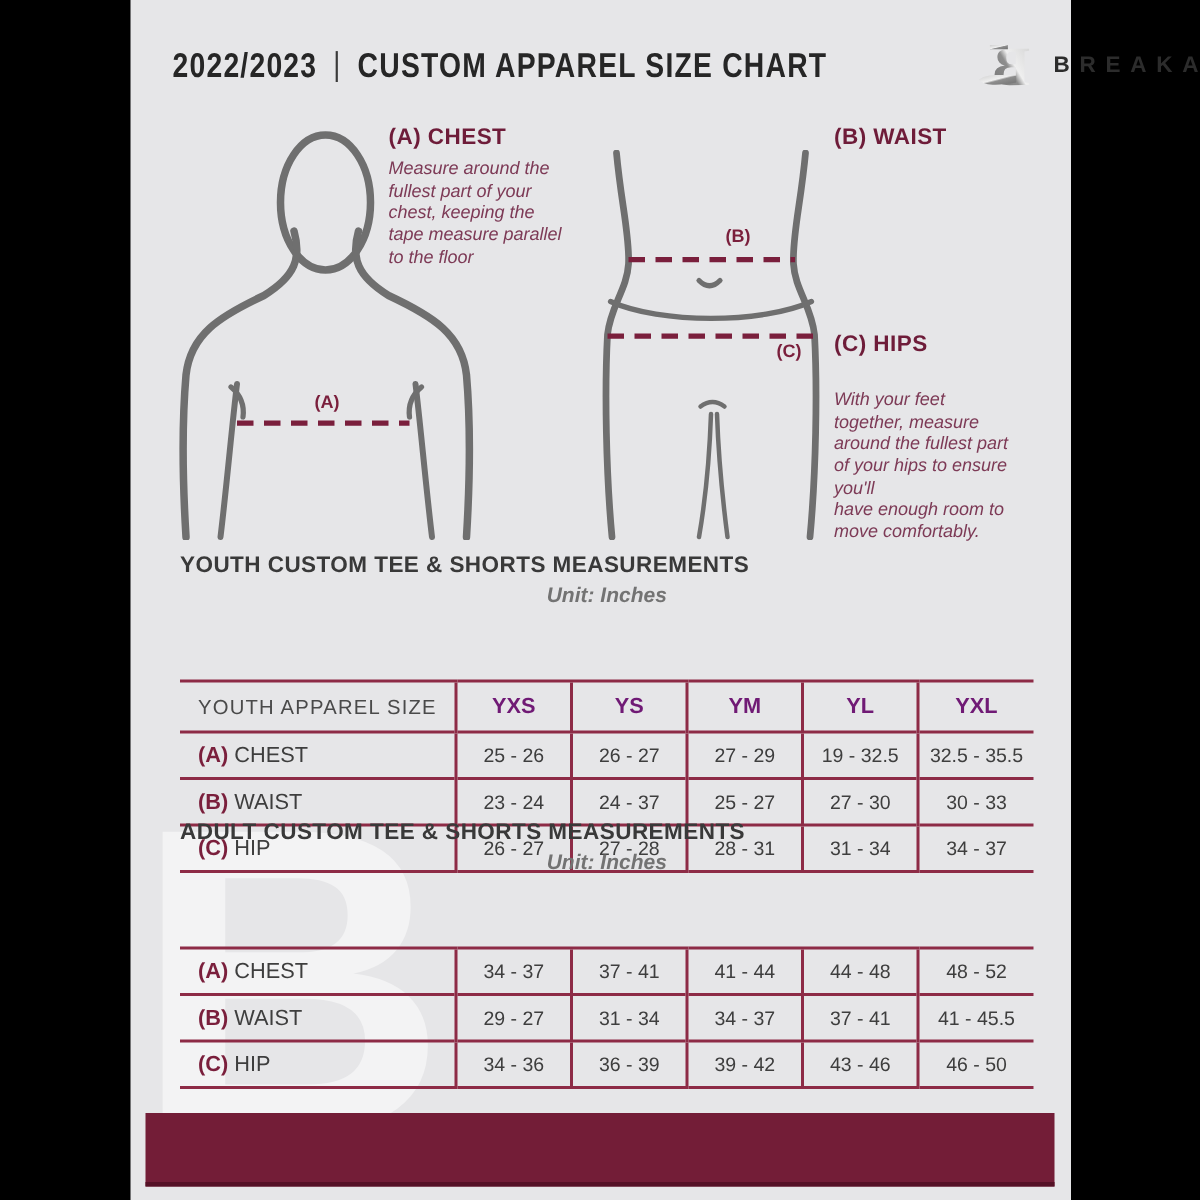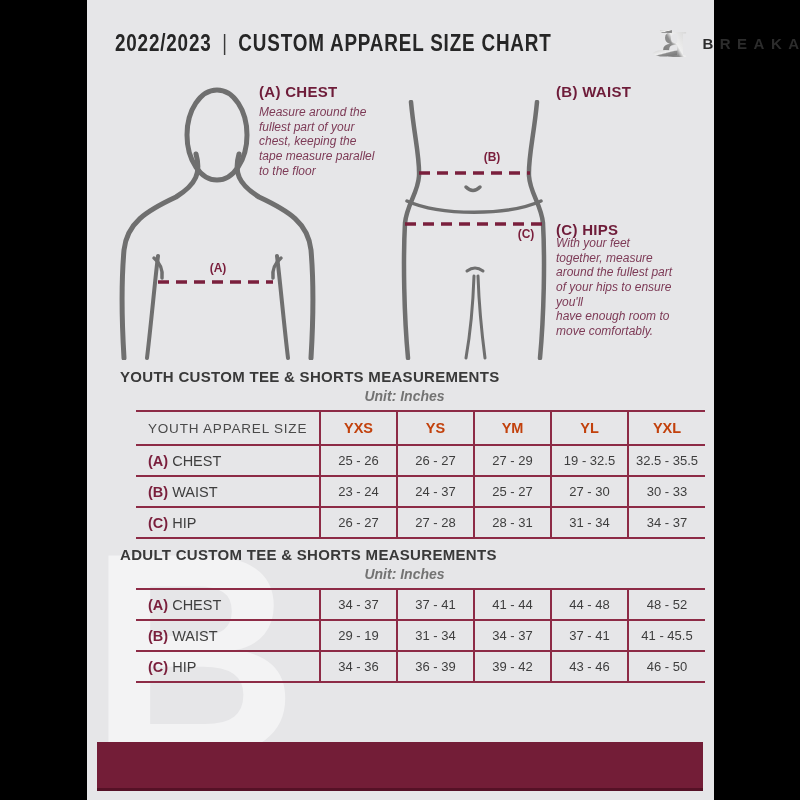--- a/index.html
+++ b/index.html
@@ -36,31 +36,31 @@
   .fig-label{position:absolute;font-size:12px;font-weight:bold;color:#7a1f3c;
     text-align:center;z-index:2;}
 
   
   .sec-title{position:absolute;left:33px;width:569px;text-align:left;
     font-size:15px;font-weight:bold;color:#393939;letter-spacing:.3px;z-index:2;}
   .unit{position:absolute;left:33px;width:569px;text-align:center;
     font-size:14px;font-style:italic;font-weight:bold;color:#737373;z-index:2;}
 
   
-  .tbl{position:absolute;left:49px;width:569px;border-collapse:collapse;
-    table-layout:fixed;z-index:1;}
+  .tbl{position:absolute;left:33px;width:569px;border-collapse:collapse;
+    table-layout:fixed;z-index:1;margin-top:43px;}
   .tbl col.c0{width:184px;}
   .tbl col.c{width:77px;}
   .tbl th,.tbl td{border-top:2px solid #8d2b46;padding:0;text-align:center;
     font-size:13px;color:#3e3e3e;font-weight:normal;}
   .tbl td + td, .tbl th + th{border-left:2px solid #8d2b46;}
   .tbl tr:last-child td{border-bottom:2px solid #8d2b46;}
   .tbl tr.h{height:34px;}
   .tbl tr.r{height:31px;}
-  .tbl th{font-weight:bold;font-size:14.5px;color:#c2410c;}
+  .tbl th{font-weight:bold;font-size:14.5px;color:#701a75;}
   .tbl .lblcell{text-align:left;padding-left:12px;}
   .tbl th.lblcell{font-weight:normal;font-size:13.5px;letter-spacing:.8px;color:#4a4a4a;}
   .tbl td.lblcell{font-size:14.5px;}
   .pfx{color:#7a1f3c;font-weight:bold;}
 
   
   .footer{position:absolute;left:10px;top:742px;width:606px;height:46px;
     background:#731d37;border-bottom:3px solid #551126;z-index:2;}
 
   svg{display:block;}
@@ -132,21 +132,21 @@
   <div class="g-head" style="left:172px;top:83px;">(A) CHEST</div>
   <div class="g-para" style="left:172px;top:105px;width:175px;">Measure around the
 fullest part of your
 chest, keeping the
 tape measure parallel
 to the floor</div>
 
   <div class="g-head" style="left:469px;top:83px;">(B) WAIST</div>
 
   <div class="g-head" style="left:469px;top:221px;">(C) HIPS</div>
-  <div class="g-para" style="left:469px;top:236px;width:175px;">With your feet
+  <div class="g-para" style="left:469px;top:259px;width:175px;">With your feet
 together, measure
 around the fullest part
 of your hips to ensure
 you'll
 have enough room to
 move comfortably.</div>
 
   <div class="sec-title" style="top:368px;">YOUTH CUSTOM TEE &amp; SHORTS MEASUREMENTS</div>
   <div class="unit" style="top:388px;">Unit: Inches</div>
 
@@ -211,21 +211,21 @@
     <tr class="r">
       <td class="lblcell"><span class="pfx">(A)</span> <span>CHEST</span></td>
       <td>34 - 37</td>
       <td>37 - 41</td>
       <td>41 - 44</td>
       <td>44 - 48</td>
       <td>48 - 52</td>
     </tr>
     <tr class="r">
       <td class="lblcell"><span class="pfx">(B)</span> <span>WAIST</span></td>
-      <td>29 - 19</td>
+      <td>29 - 27</td>
       <td>31 - 34</td>
       <td>34 - 37</td>
       <td>37 - 41</td>
       <td>41 - 45.5</td>
     </tr>
     <tr class="r">
       <td class="lblcell"><span class="pfx">(C)</span> <span>HIP</span></td>
       <td>34 - 36</td>
       <td>36 - 39</td>
       <td>39 - 42</td>

